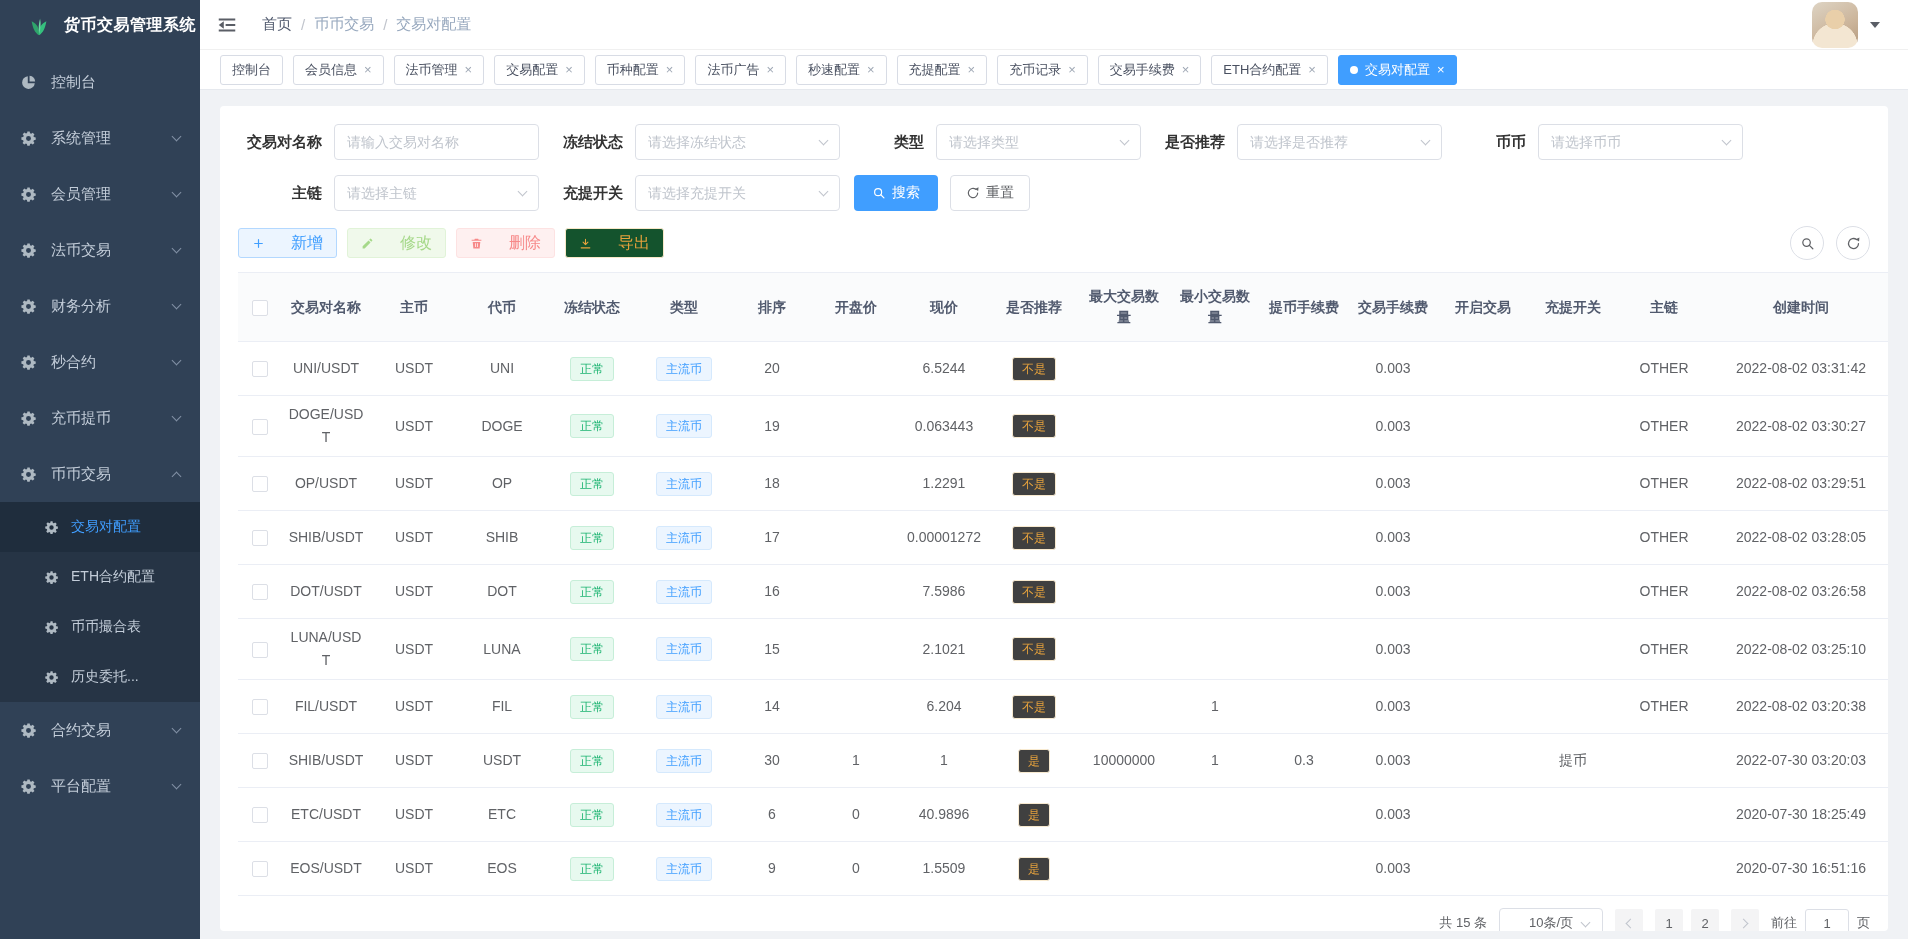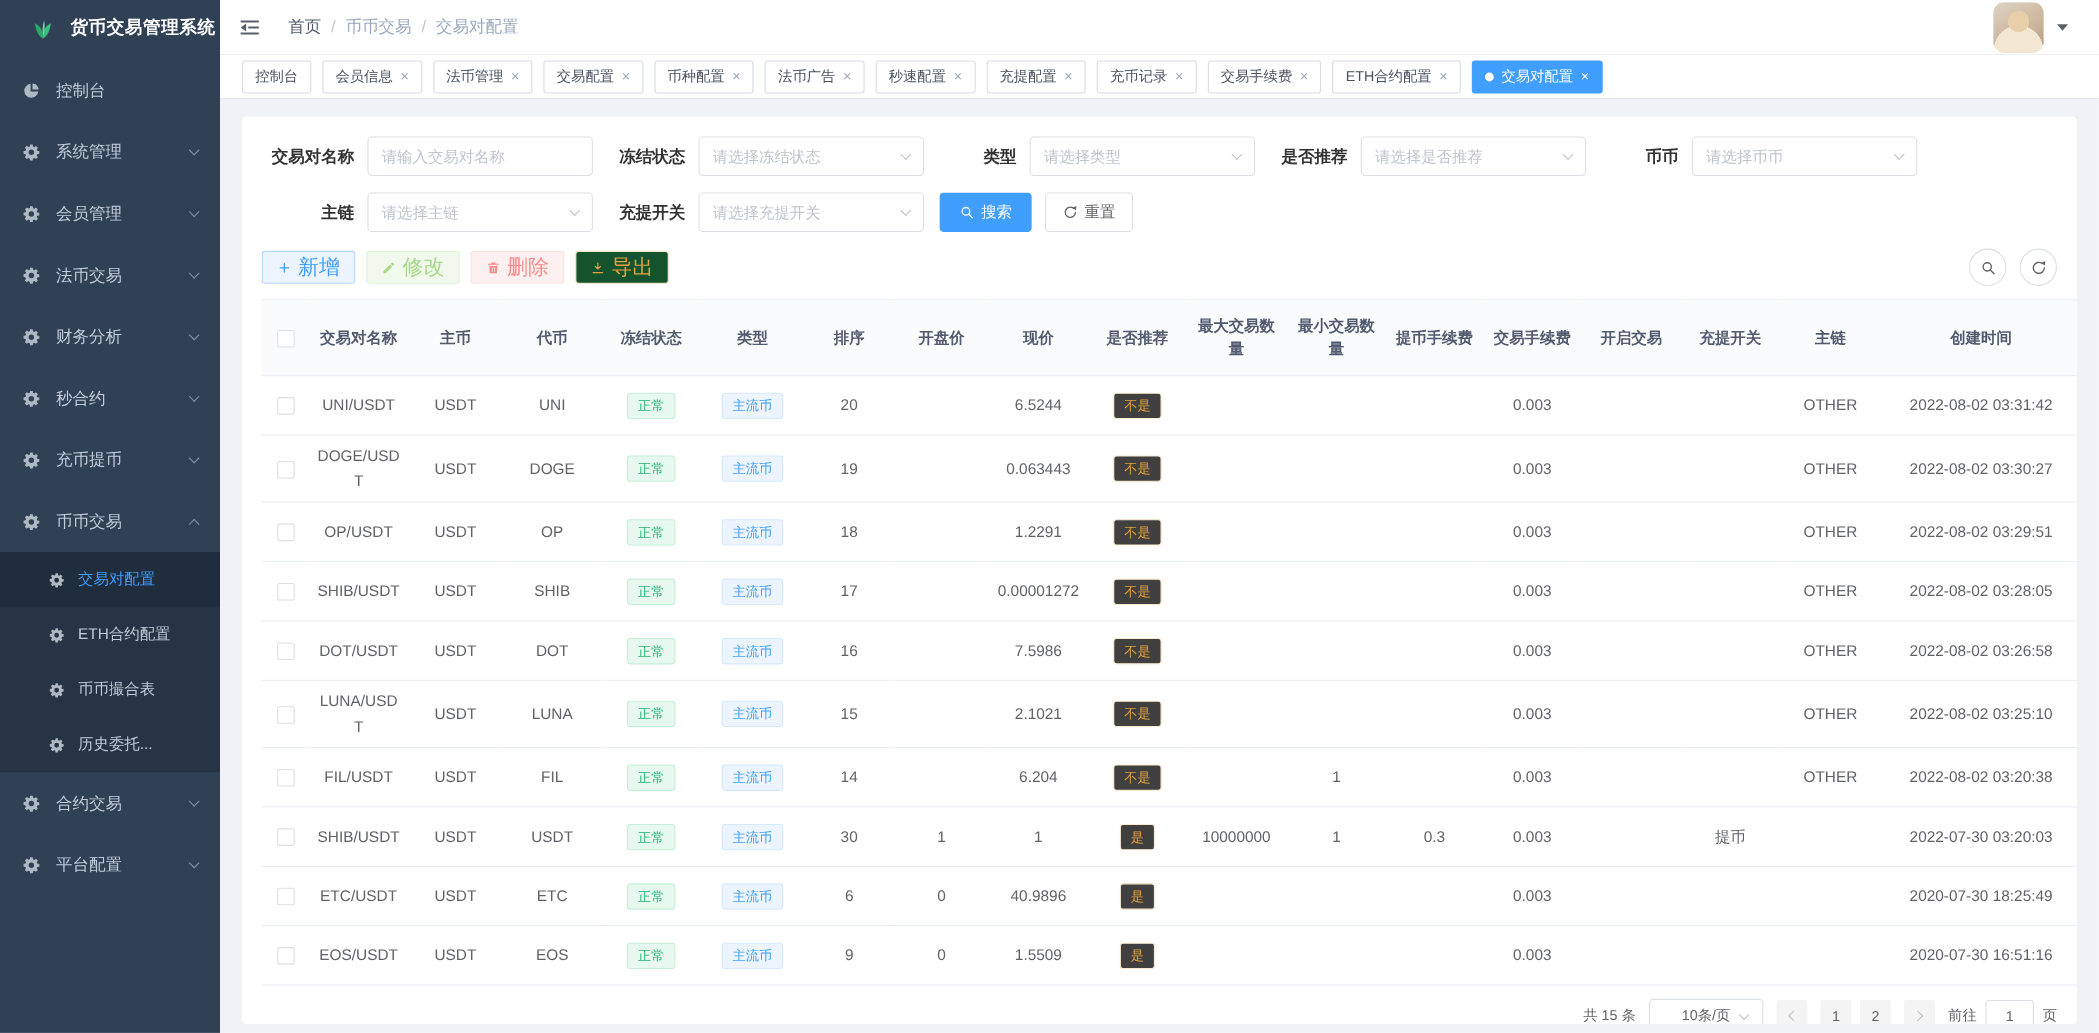--- a/index.html
+++ b/index.html
@@ -65,21 +65,21 @@
   .ctrl-input::placeholder{color:#bfc4cc;}
   .sel-arrow{display:none;position:absolute;right:13px;top:13px;width:7px;height:7px;border-right:1.5px solid #c0c4cc;border-bottom:1.5px solid #c0c4cc;transform:rotate(45deg);pointer-events:none;}
   .ctrl.select .sel-arrow{display:block;}
   .btn{display:inline-flex;align-items:center;justify-content:center;border-radius:4px;cursor:pointer;font-size:14px;border:1px solid transparent;font-family:inherit;}
   .btn svg{width:14px;height:14px;margin-right:6px;}
   .btn-search{height:36px;padding:0 17px;background:#409eff;color:#fff;margin-left:14px;}
   .btn-reset{height:36px;padding:0 15px;background:#fff;color:#606266;border-color:#dcdfe6;margin-left:12px;}
 
   
   .toolbar{display:flex;align-items:center;margin:2px 0 12px 0;}
-  .tbtn{height:30px;padding:0 13px;font-size:19px;border-radius:3px;display:inline-flex;align-items:center;margin-right:10px;cursor:pointer;border:1px solid transparent;}
+  .tbtn{height:30px;padding:0 13px;font-size:16px;border-radius:3px;display:inline-flex;align-items:center;margin-right:10px;cursor:pointer;border:1px solid transparent;gap:20px;}
   .tbtn svg{width:13px;height:13px;margin-right:6px;}
   .tbtn-add{background:#ecf5ff;color:#409eff;border-color:#b3d8ff;}
   .tbtn-edit{background:#f0f9eb;color:#a6d98a;border-color:#e1f3d8;}
   .tbtn-del{background:#fef0f0;color:#f78989;border-color:#fde2e2;}
   .tbtn-exp{background:#14532d;color:#e6a23c;border-color:#f8e8c8;}
   .toolbar-right{margin-left:auto;display:flex;gap:12px;}
   .circle-btn{width:34px;height:34px;border-radius:50%;border:1px solid #dcdfe6;background:#fff;display:flex;align-items:center;justify-content:center;color:#606266;cursor:pointer;}
   .circle-btn svg{width:15px;height:15px;}
 
   

